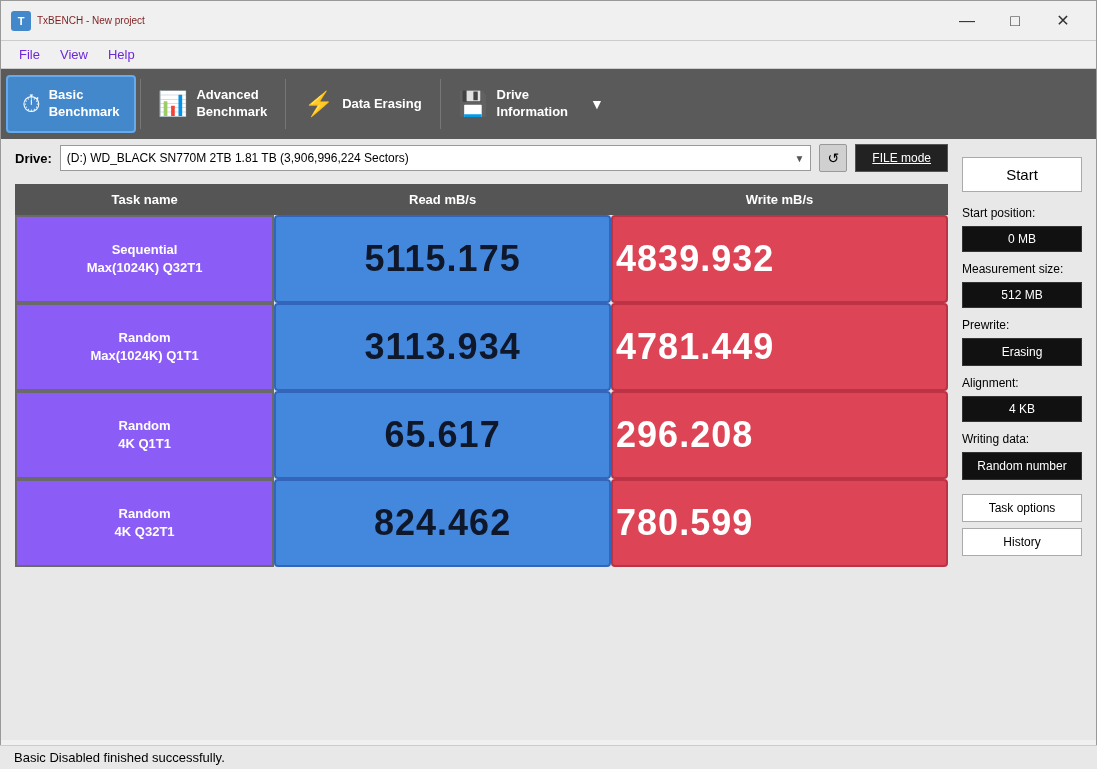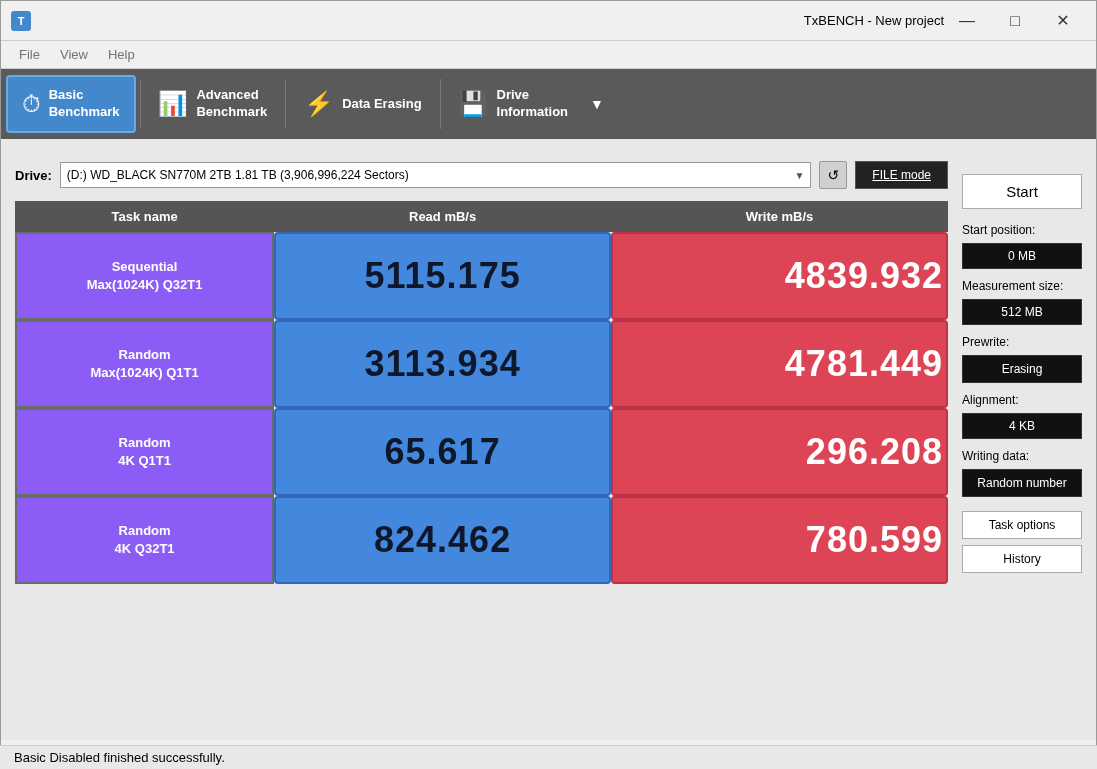--- a/index.html
+++ b/index.html
@@ -26,23 +26,22 @@
       width: 20px;
       height: 20px;
       margin-right: 6px;
       background: #4488cc;
       border-radius: 3px;
       display: flex; align-items: center; justify-content: center;
       color: white; font-size: 11px; font-weight: bold;
     }
     .title-bar-text {
       flex: 1;
-      font-size: 13px;
-      color: #000000;
-      text-align: right;
+      font-size: 10px;
+      color: #7f1d1d;
     }
     .title-bar-buttons {
       display: flex;
       gap: 2px;
     }
     .title-btn {
       width: 46px;
       height: 30px;
       border: none;
       background: transparent;
@@ -58,21 +57,21 @@
       height: 28px;
       display: flex;
       align-items: center;
       padding: 0 8px;
       border-bottom: 1px solid #ccc;
     }
     .menu-item {
       padding: 4px 10px;
       font-size: 13px;
       cursor: pointer;
-      color: #737373;
+      color: #6d28d9;
     }
 
     
     .toolbar {
       background: #5a5a5a;
       height: 70px;
       display: flex;
       align-items: center;
       padding: 0 5px;
     }
@@ -117,21 +116,21 @@
       align-items: center;
       justify-content: center;
       cursor: pointer;
       color: white;
       font-size: 14px;
     }
 
     
     .main {
       background: #e8e8e8;
-      padding: 22px 14px;
+      padding: 5px 14px;
       display: flex;
       gap: 14px;
     }
 
     
     .left-panel {
       flex: 1;
     }
 
     
@@ -220,21 +219,21 @@
       border-radius: 4px;
       width: 260px;
       vertical-align: middle;
       margin-left: 28px;
     }
     .bench-write {
       background: #dd4455;
       color: white;
       font-size: 36px;
       font-weight: bold;
-      text-align: right;
+      text-align: left;
       border: 2px solid #bb3344;
       border-radius: 4px;
       width: 260px;
       vertical-align: middle;
     }
     .bench-value {
       letter-spacing: 1px;
     }
     td { padding: 3px; }
 

